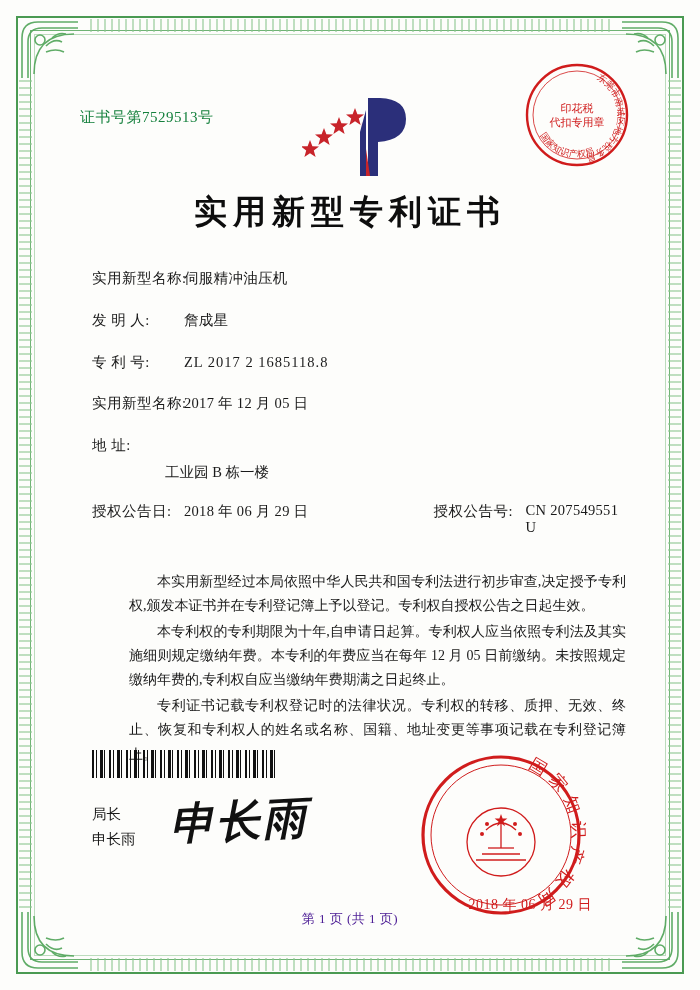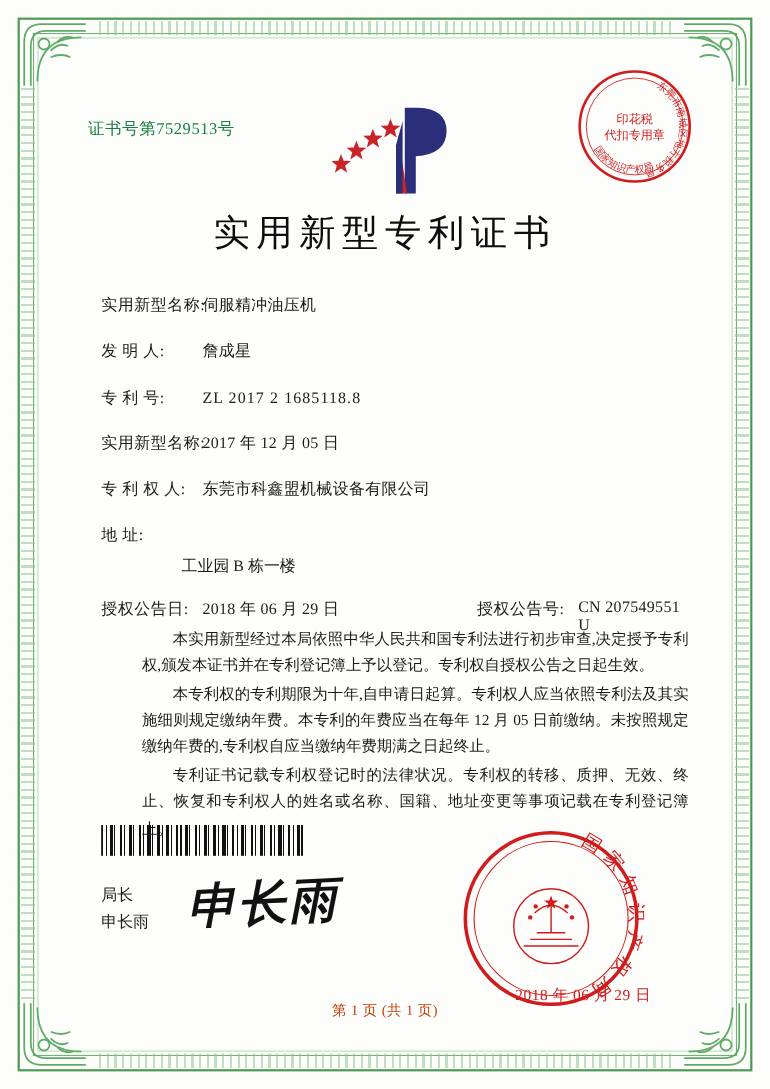--- a/index.html
+++ b/index.html
@@ -102,21 +102,21 @@
     width: 110px;
     height: 110px;
   }
 
   .title {
     position: absolute;
     left: 0; right: 0;
     top: 140px;
     text-align: center;
     font-size: 33px;
-    font-weight: normal;
+    font-weight: bold;
     letter-spacing: 6px;
     font-family: "DejaVu Serif", serif;
     color: #0d0d0d;
   }
 
   .fields {
     position: absolute;
     left: 42px;
     right: 20px;
     top: 218px;
@@ -223,21 +223,21 @@
     color: #d01c1c;
     letter-spacing: 0.5px;
   }
 
   .footer {
     position: absolute;
     left: 0; right: 0;
     bottom: 16px;
     text-align: center;
     font-size: 13px;
-    color: #c2410c;
+    color: #4c1d95;
     letter-spacing: 0.5px;
   }
 </style>
 </head>
 <body>
 
 <div class="page">
 
   <div class="border-outer"></div>
   <div class="border-inner"></div>
@@ -355,24 +355,20 @@
       <div class="field-row">
         <div class="field-label">专 利 号:</div>
         <div class="field-value mono">ZL 2017 2 1685118.8</div>
       </div>
 
       <div class="field-row">
         <div class="field-label">实用新型名称:</div>
         <div class="field-value">2017 年 12 月 05 日</div>
       </div>
 
-      <div class="field-row">
-        <div class="field-label">专 利 权 人:</div>
-        <div class="field-value">东莞市科鑫盟机械设备有限公司</div>
-      </div>
 
       <div class="field-row">
         <div class="field-label">地 址:</div>
       </div>
       <div class="addr-second">工业园 B 栋一楼</div>
 
       <div class="two-col">
         <div class="col first">
           <div class="field-label">授权公告日:</div>
           <div class="field-value">2018 年 06 月 29 日</div>

